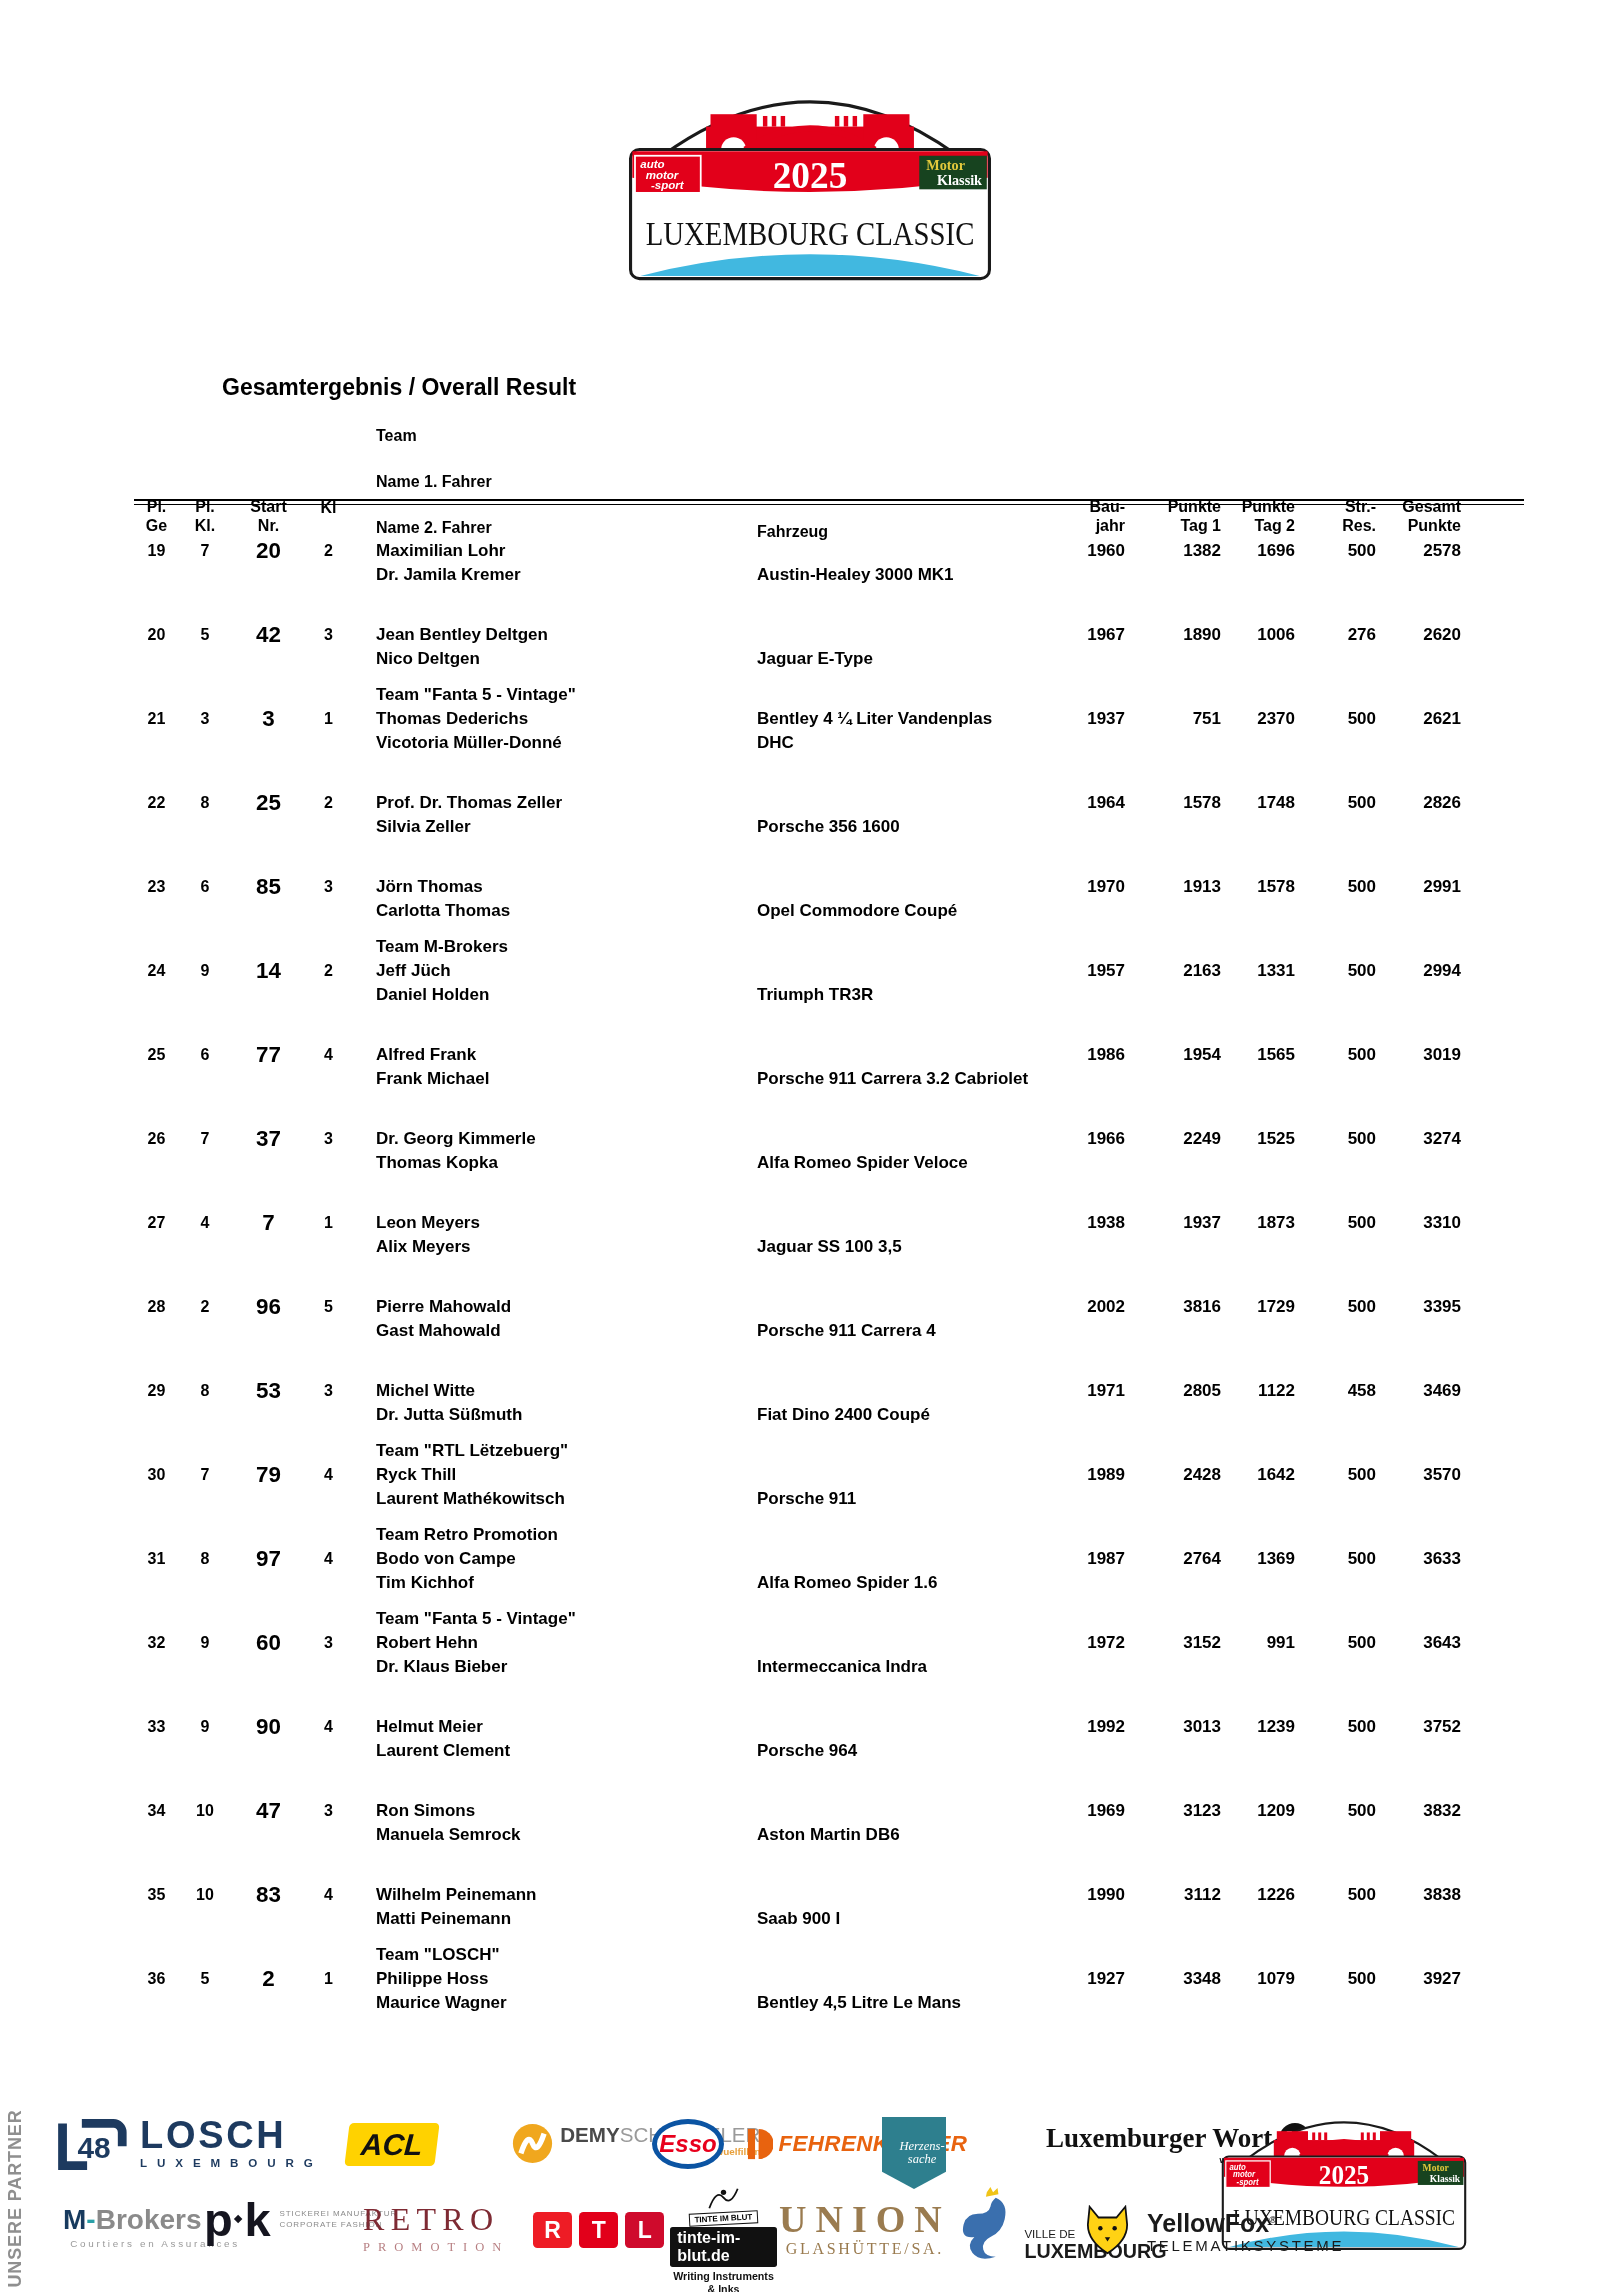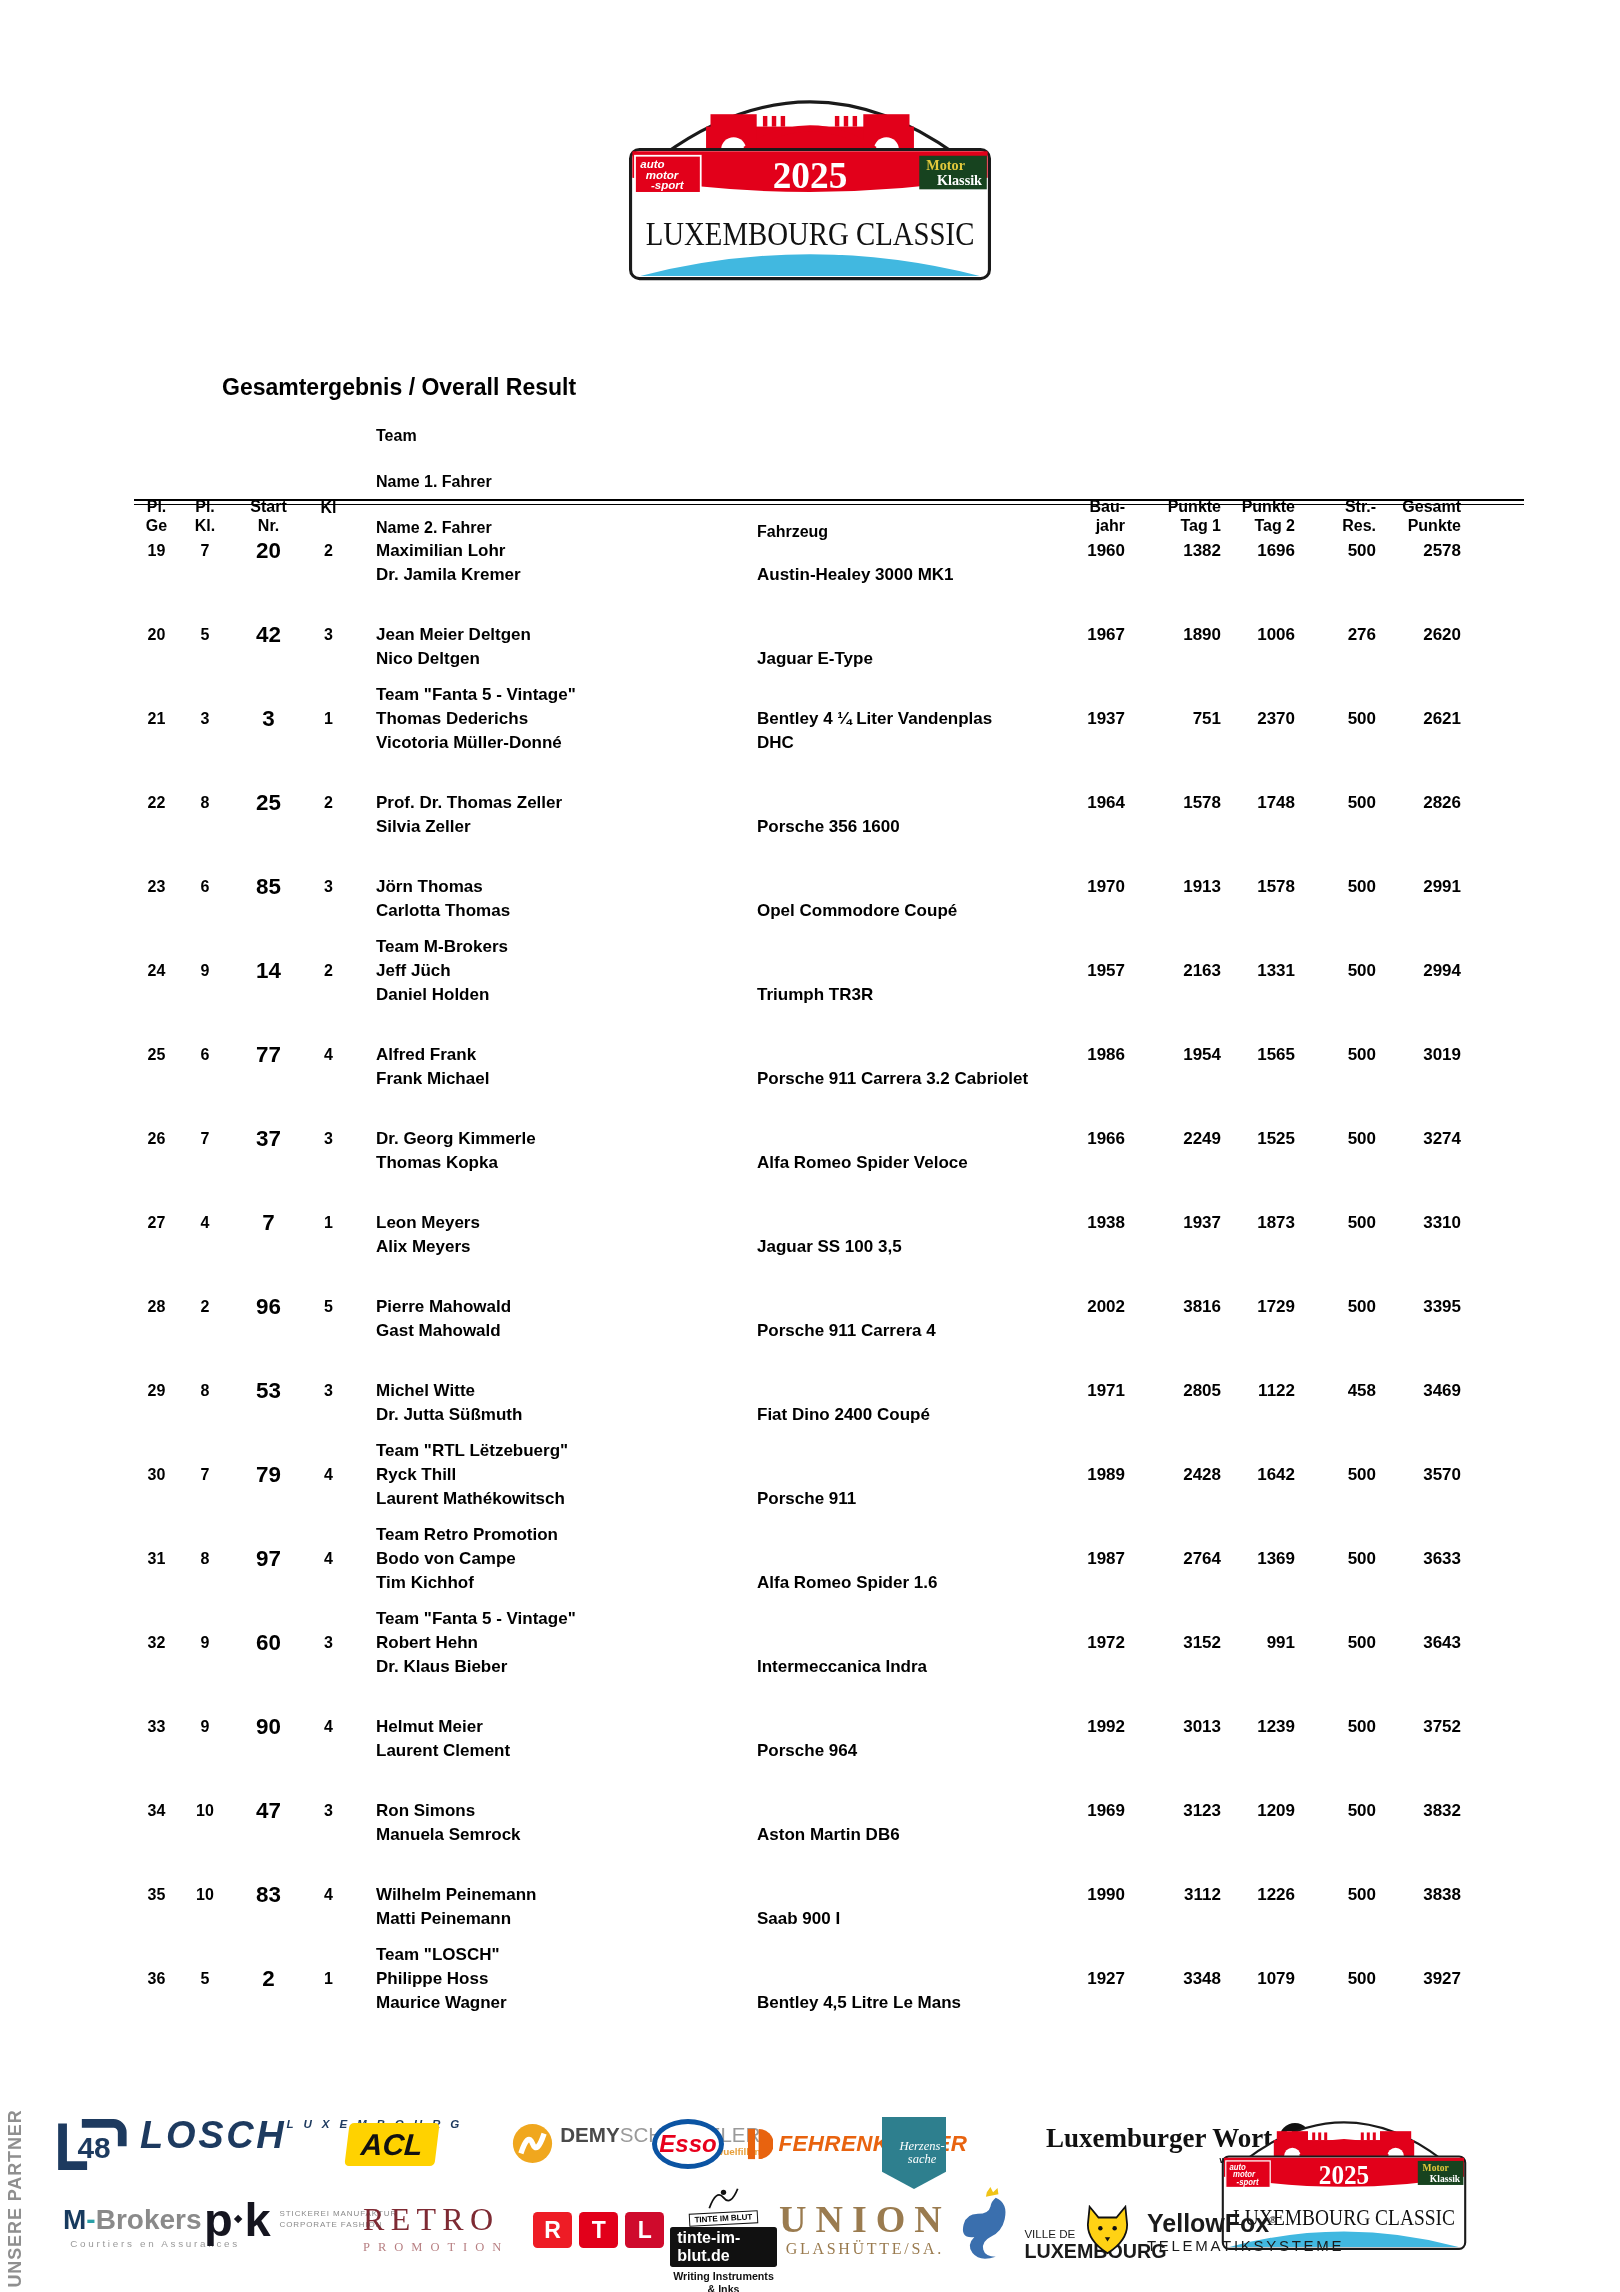--- a/index.html
+++ b/index.html
@@ -44,21 +44,21 @@
   .fz-line:empty{display:none;}
 
   
   .footer{position:absolute;left:0;top:2103px;width:1620px;height:190px;}
   .partner-label{position:absolute;left:5.4px;top:0;bottom:5.4px;display:flex;align-items:center;
     writing-mode:vertical-rl;transform:rotate(180deg);font-size:18px;font-weight:bold;
     color:#8f8f8f;letter-spacing:0.9px;}
   .sp{position:absolute;}
 
   .losch{display:flex;align-items:flex-start;gap:9px;}
-  .losch-text{display:flex;flex-direction:row;font-style:italic;}
+  .losch-text{display:flex;flex-direction:column;}
   .losch-name{font-size:38px;font-weight:bold;color:#1d3a5f;letter-spacing:2.7px;line-height:39px;}
   .losch-sub{font-size:11.6px;font-weight:bold;color:#1d3a5f;letter-spacing:9.9px;margin-top:1.8px;}
 
   .acl-box{background:#ffd200;transform:skewX(-7deg);padding:4.5px 14.3px;border-radius:4.5px;}
   .acl-box span{display:inline-block;transform:skewX(3deg);font-size:30px;font-weight:bold;font-style:italic;color:#111;}
 
   .demy{display:flex;align-items:flex-start;gap:7.2px;}
   .demy-text{display:flex;flex-direction:column;}
   .demy-line{font-size:20.6px;line-height:23px;}
   .demy-b{font-weight:bold;color:#4a4a4a;}
@@ -239,21 +239,21 @@
       <div class="cell c-right acell num">500</div>
       <div class="cell c-right acell num">2578</div>
     </div>
         <div class="row grid">
       <div class="cell c-center acell plnum">20</div>
       <div class="cell c-center acell plnum">5</div>
       <div class="cell c-center acell startnr">42</div>
       <div class="cell c-center acell plnum">3</div>
       <div class="cell names">
 
-        <div class="name-line">Jean Meier Deltgen</div>
+        <div class="name-line">Jean Bentley Deltgen</div>
         <div class="name-line">Nico Deltgen</div>
       </div>
       <div class="cell fahrzeug acell">
         <div class="fz-line">Jaguar E-Type</div>
 
       </div>
       <div class="cell c-right acell num">1967</div>
       <div class="cell c-right acell num">1890</div>
       <div class="cell c-right acell num">1006</div>
       <div class="cell c-right acell num">276</div>

